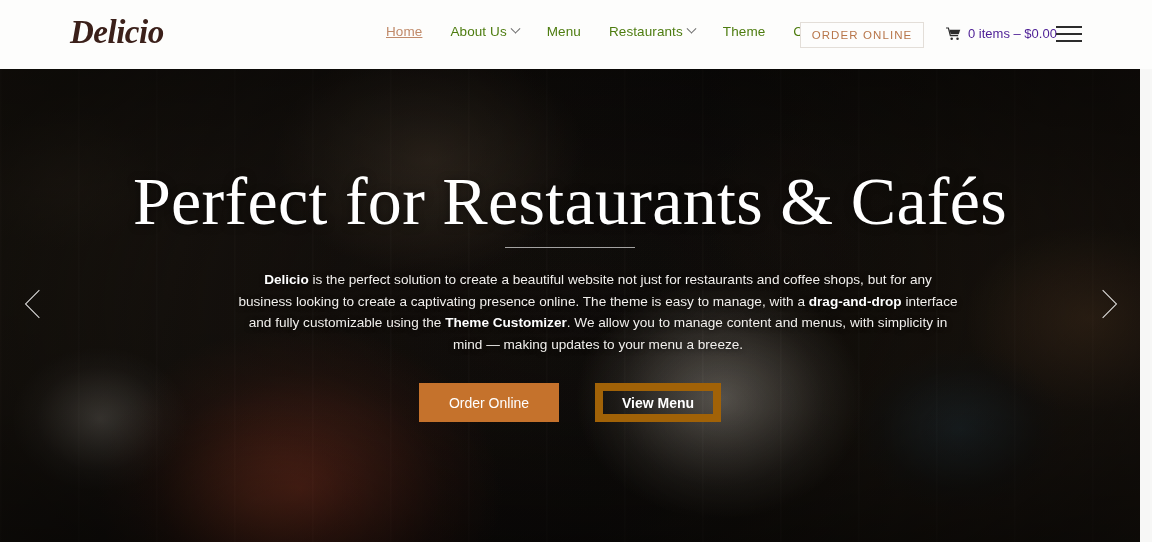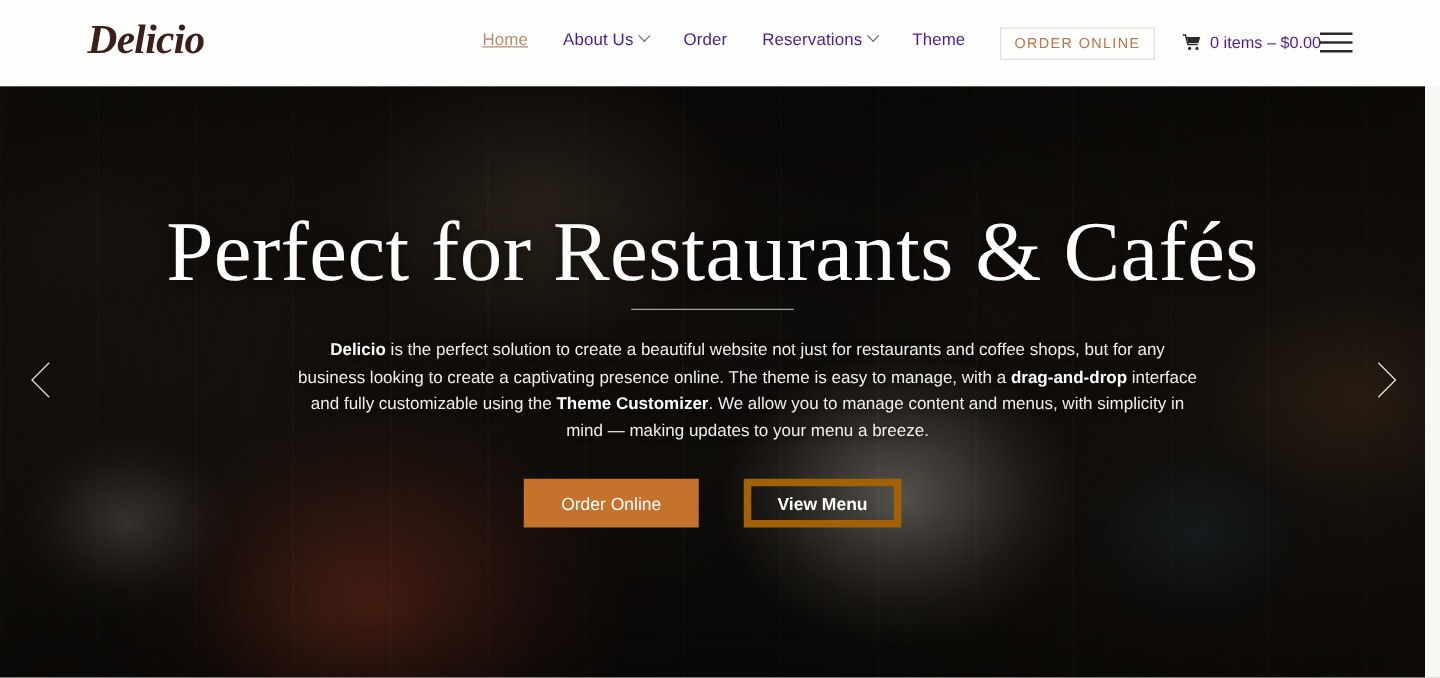--- a/index.html
+++ b/index.html
@@ -42,21 +42,21 @@
     top: 24px;
     display: flex;
     align-items: center;
     gap: 0;
   }
   .nav-item {
     display: flex;
     align-items: center;
     gap: 5px;
     font-size: 13.5px;
-    color: #4c1d95;
+    color: #4d7c0f;
     letter-spacing: 0.1px;
     white-space: nowrap;
     margin-right: 28px;
     cursor: pointer;
   }
   .nav-item.active { color: #c08a6a; text-decoration: underline; }
   .nav-item:last-child { margin-right: 0; }
   .chev {
     display: inline-block;
     width: 7px;
@@ -229,21 +229,21 @@
     display: flex;
     align-items: center;
     justify-content: center;
     cursor: pointer;
     border: none;
   }
   .btn-secondary {
     width: 126px;
     height: 39px;
     background: transparent;
-    border: 6px solid #a16207;
+    border: 8px solid #a16207;
     color: #ffffff;
     font-size: 14px;
     font-weight: bold;
     display: flex;
     align-items: center;
     justify-content: center;
     cursor: pointer;
   }
 
   .slider-arrow {
@@ -287,24 +287,24 @@
 
   <nav class="main-nav">
     <div class="nav-item active">
       <span>Home</span>
     </div>
     <div class="nav-item">
       <span>About Us</span>
       <span class="chev"></span>
     </div>
     <div class="nav-item">
-      <span>Order</span>
-    </div>
-    <div class="nav-item">
-      <span>Reservations</span>
+      <span>Menu</span>
+    </div>
+    <div class="nav-item">
+      <span>Restaurants</span>
       <span class="chev"></span>
     </div>
     <div class="nav-item">
       <span>Theme</span>
     </div>
     <div class="nav-item">
       <span>Contact</span>
     </div>
   </nav>
 

